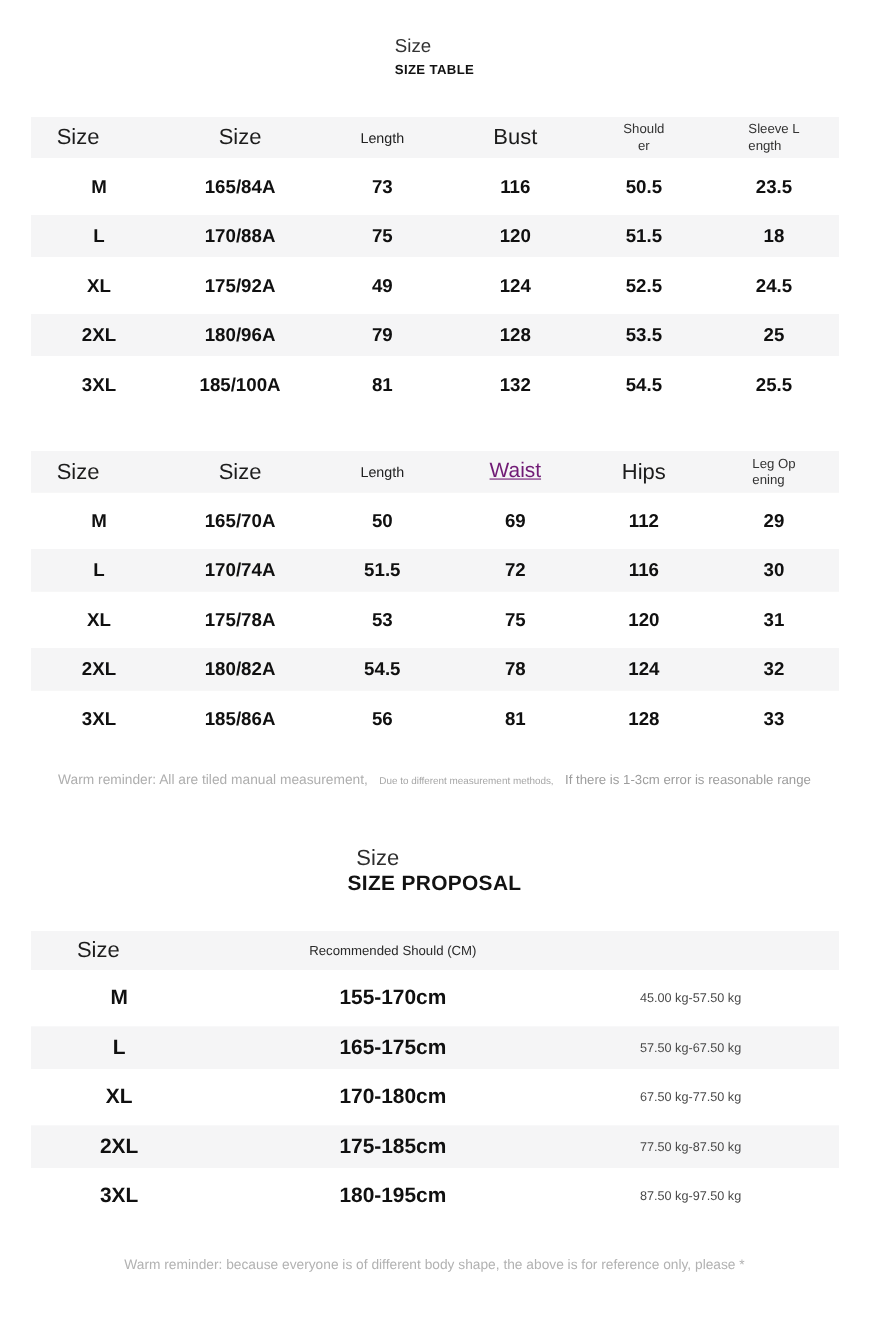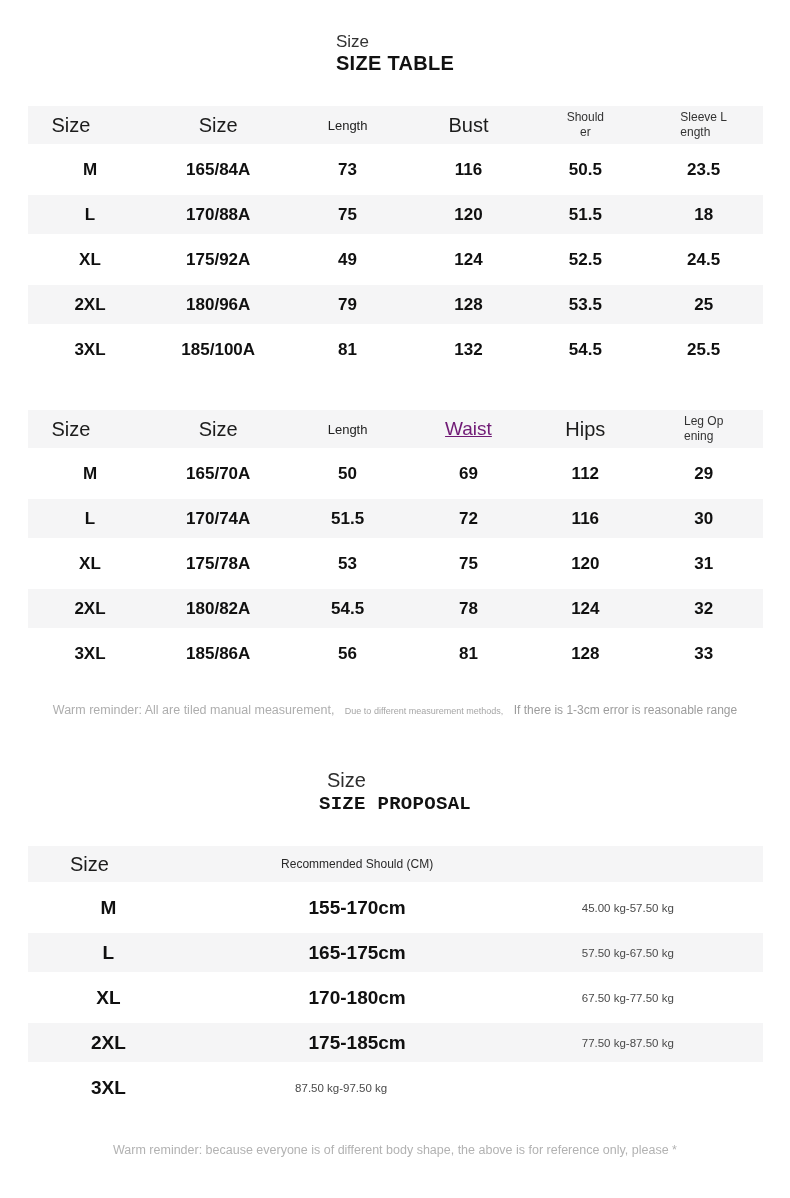--- a/index.html
+++ b/index.html
@@ -5,24 +5,24 @@
   * { margin:0; padding:0; box-sizing:border-box; }
   html,body { background:#ffffff; }
   body { font-family:"Liberation Sans", sans-serif; color:#111; }
   .page { width:790px; height:1198px; margin:0 auto; background:#fff; overflow:hidden; }
 
   
   .section-title { text-align:center; }
   .section-title .inner { display:inline-block; text-align:left; }
   .s1 { margin-top:31px; }
   .s1 .t-small { font-size:17px; color:#333; line-height:21px; font-weight:400; }
-  .s1 .t-bold  { font-size:20px; color:#121212; font-weight:700; line-height:22px; letter-spacing:0.3px; }
+  .s1 .t-bold  { font-size:12px; color:#121212; font-weight:700; line-height:22px; letter-spacing:0.3px; }
   .s2 { margin-top:50px; }
   .s2 .t-small { font-size:20px; color:#2e2e2e; line-height:24px; font-weight:400; padding-left:8px; }
-  .s2 .t-bold  { font-size:19px; color:#121212; font-weight:700; line-height:24px; letter-spacing:0.3px;font-family:Liberation Mono, monospace; }
+  .s2 .t-bold  { font-size:19px; color:#121212; font-weight:700; line-height:24px; letter-spacing:0.3px; }
 
   
   .table { width:735px; margin:0 auto; }
   .t1 { margin-top:29px; }
   .t2 { margin-top:35px; }
   .t3 { margin-top:27px; }
   .row { display:grid; align-items:center; text-align:center; }
   .t6 .row { grid-template-columns:17% 17.9% 17.3% 15.6% 16.2% 16%; height:45px; }
   .t6 .row.header { height:44px; }
   .t3col .row { grid-template-columns:22% 45.7% 32.3%; height:45px; }
@@ -204,19 +204,20 @@
       <div class="cell d19">170-180cm</div>
       <div class="cell d-weight col3-shift">67.50 kg-77.50 kg</div>
     </div>
     <div class="row band">
       <div class="cell d19">2XL</div>
       <div class="cell d19">175-185cm</div>
       <div class="cell d-weight col3-shift">77.50 kg-87.50 kg</div>
     </div>
     <div class="row">
       <div class="cell d19">3XL</div>
+      <div class="cell d19">180-195cm</div>
       <div class="cell d-weight col3-shift">87.50 kg-97.50 kg</div>
     </div>
   </div>
 
   <div class="reminder2">Warm reminder: because everyone is of different body shape, the above is for reference only, please *</div>
 
 </div>
 
 </body></html>

